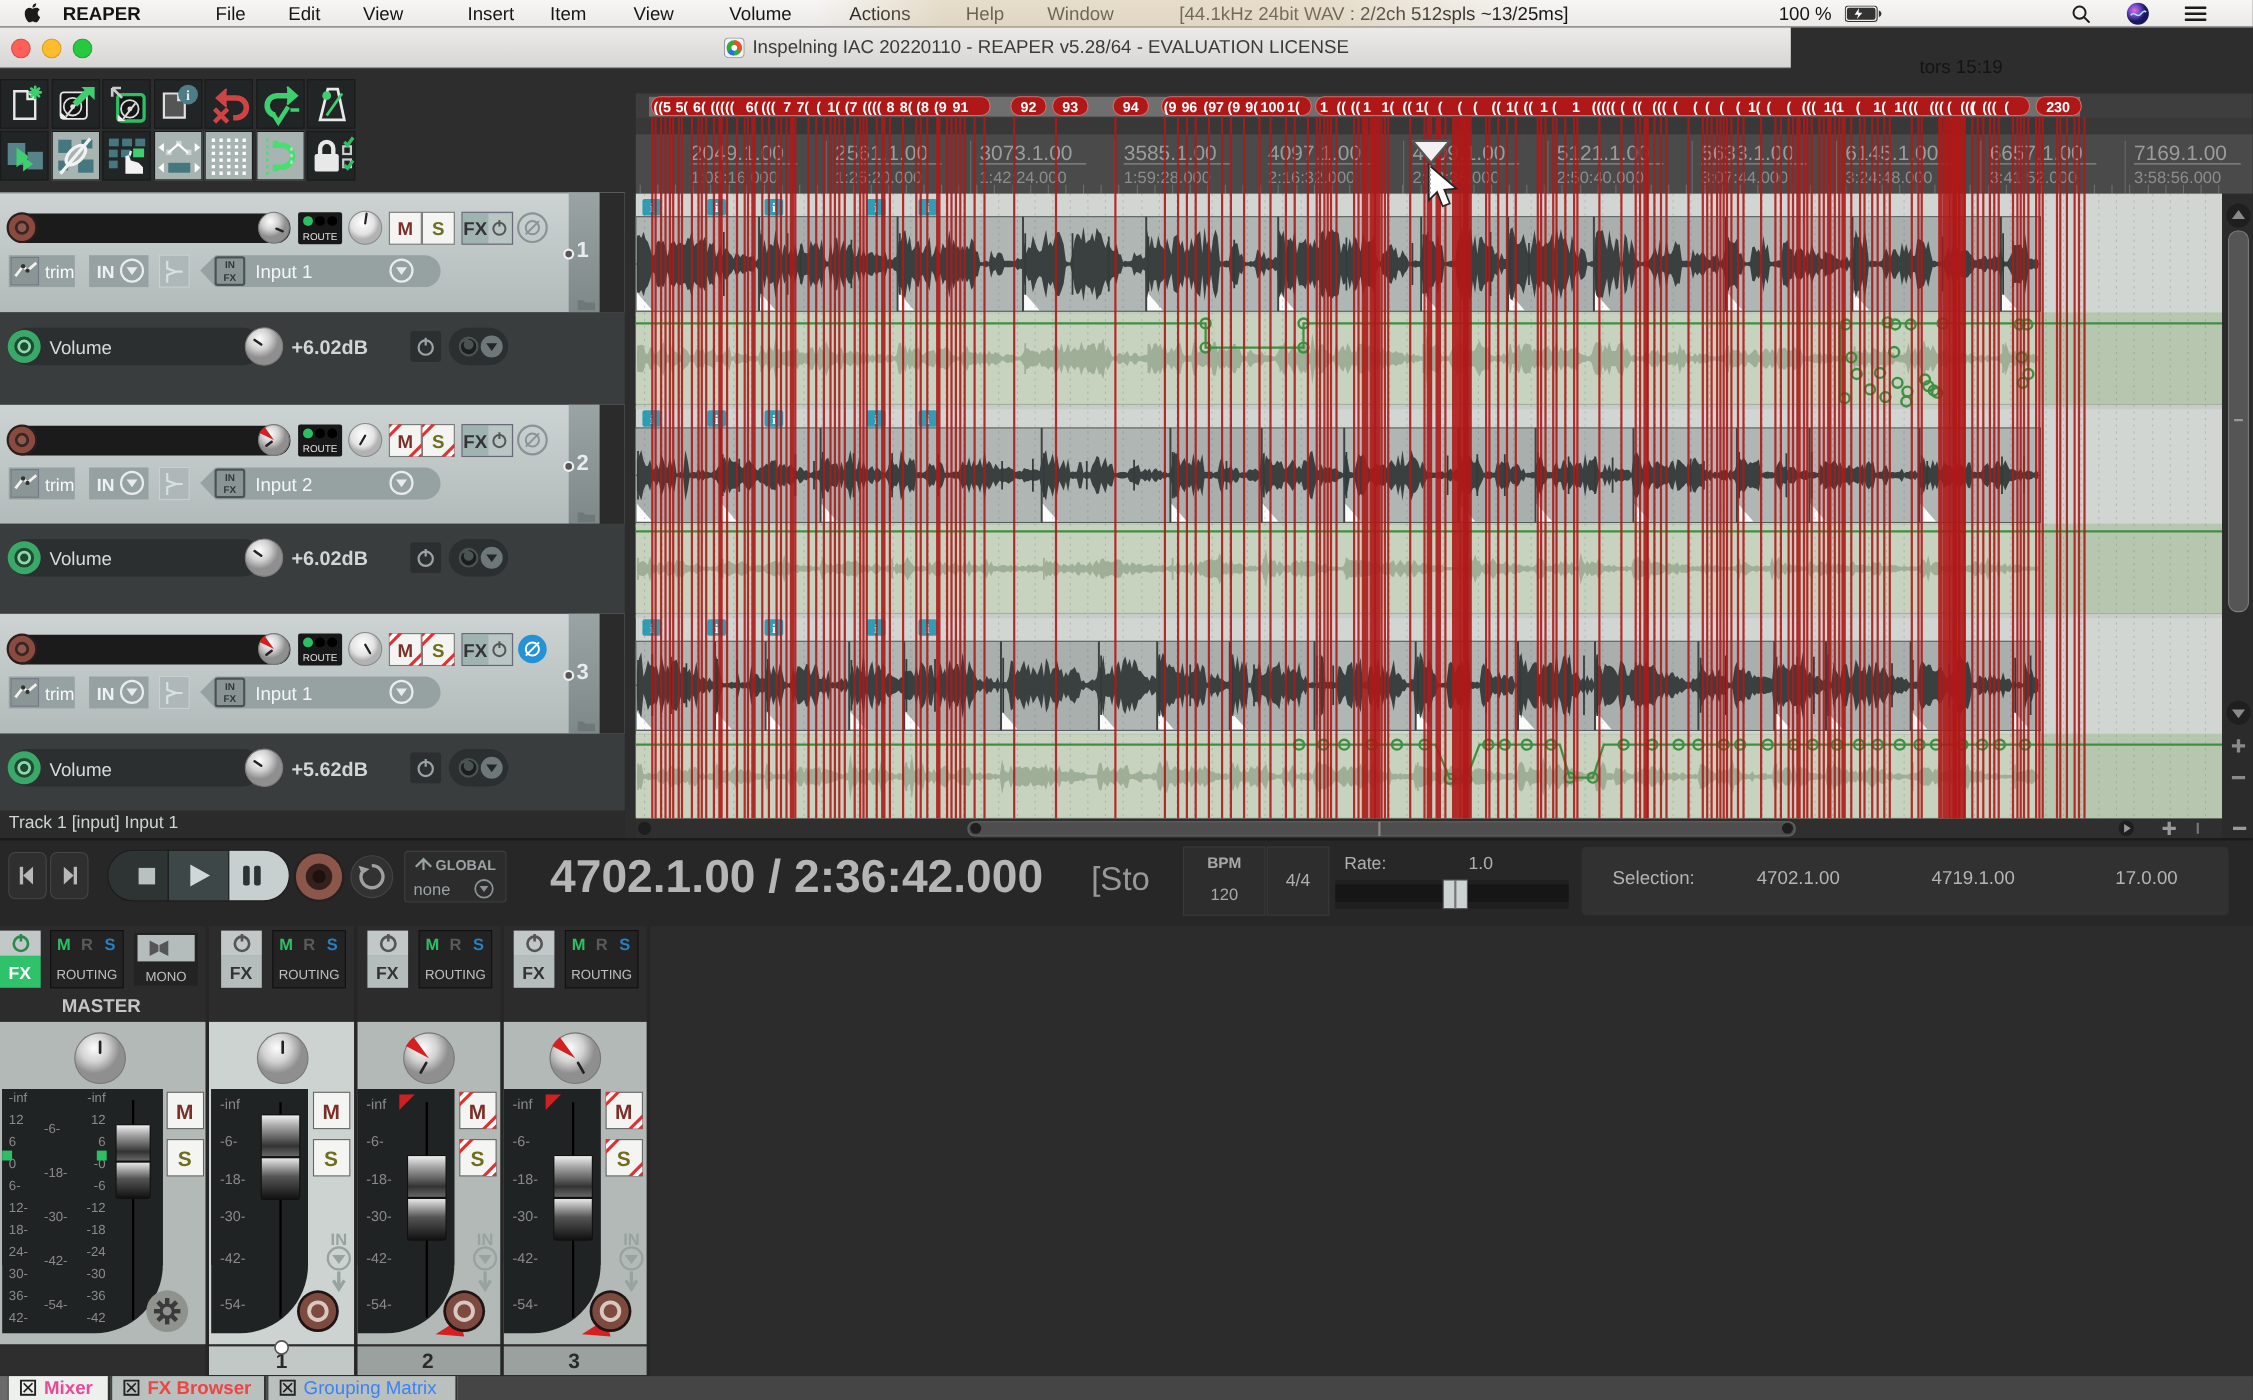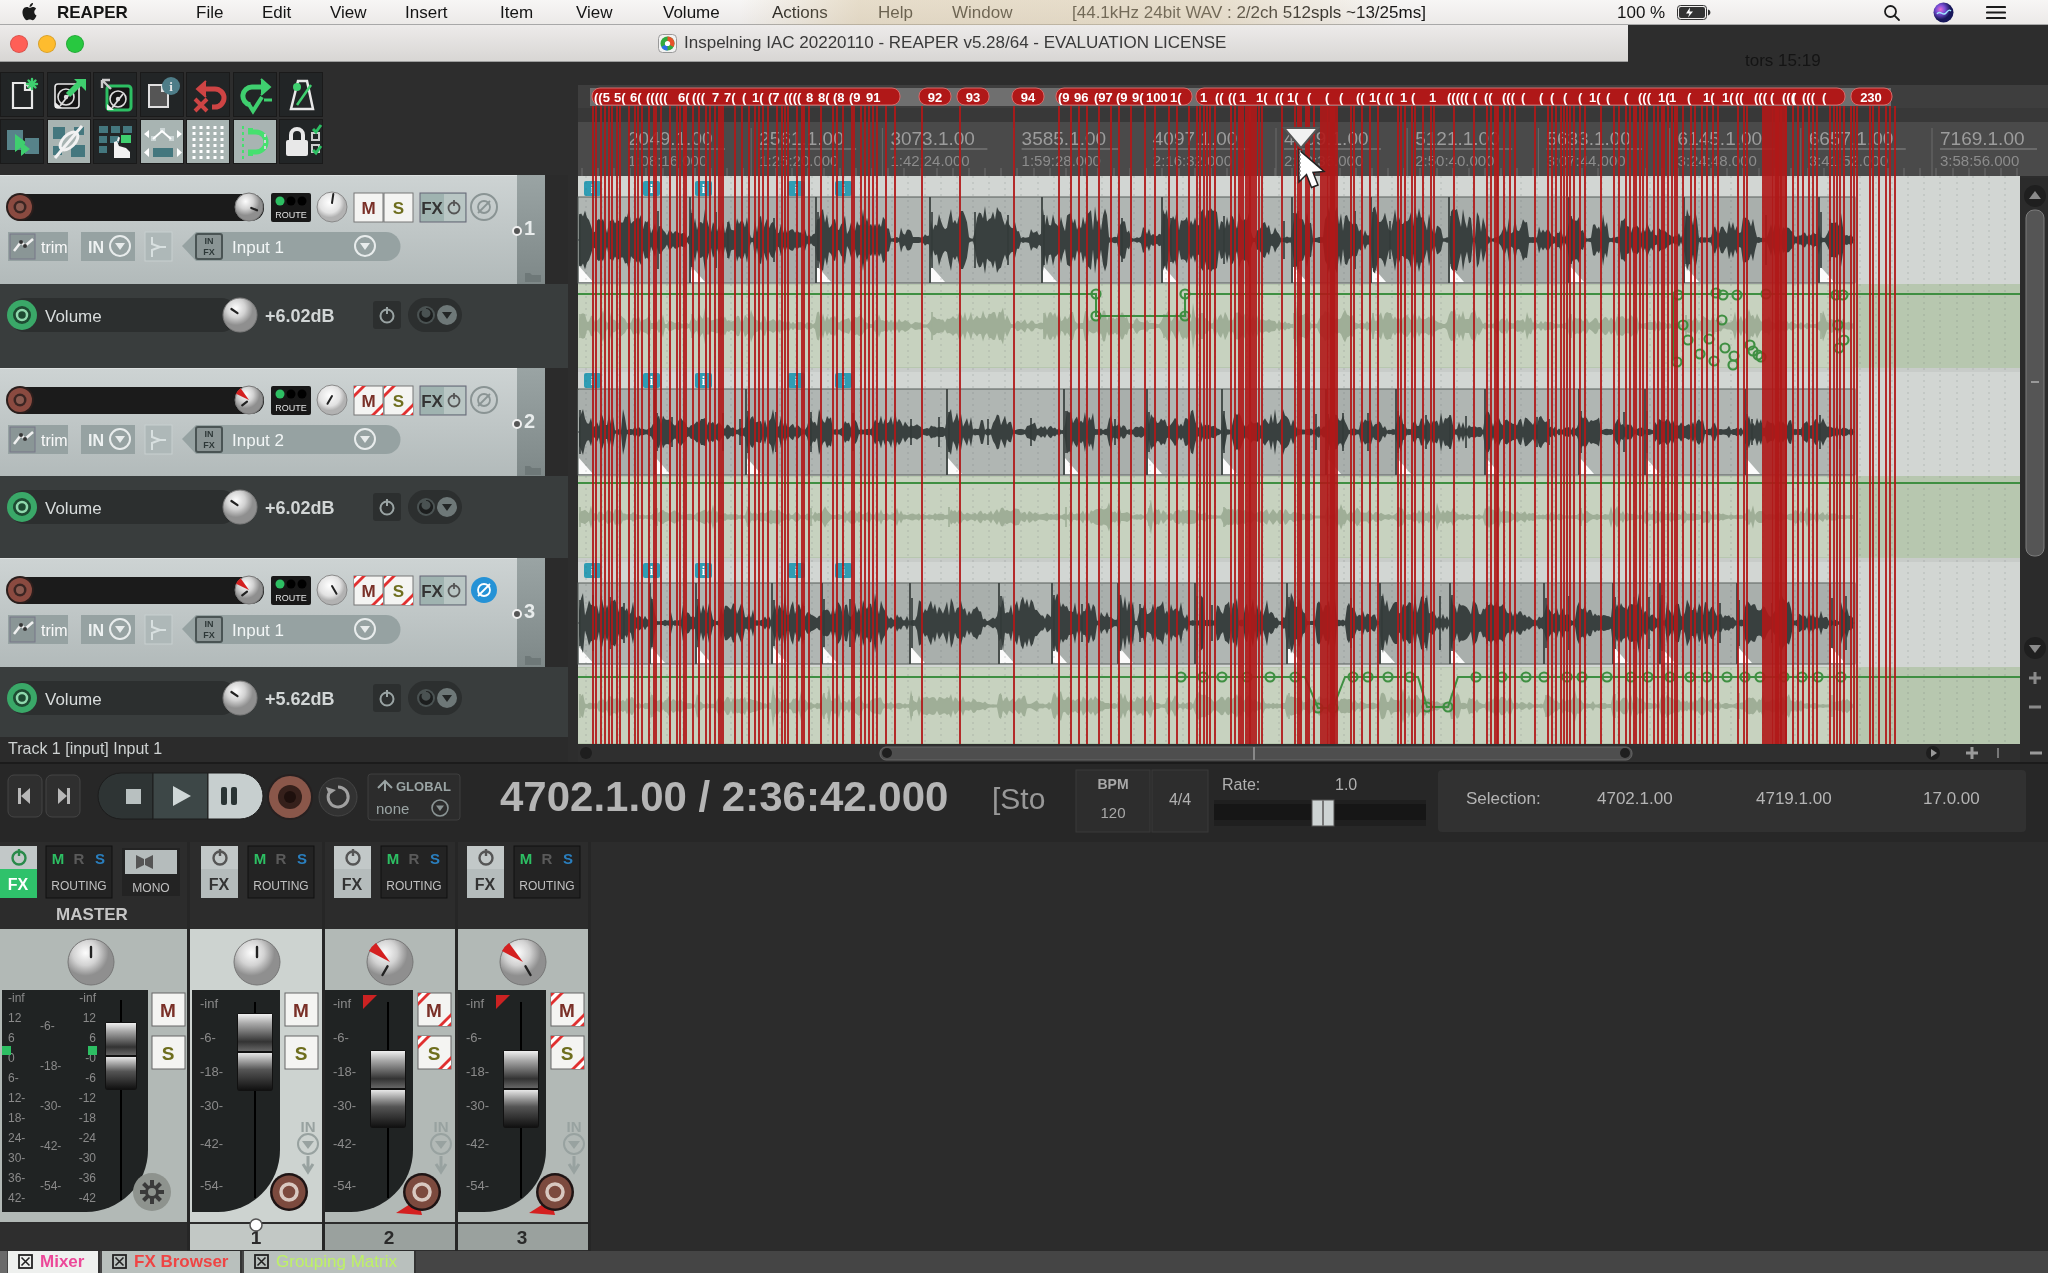--- a/index.html
+++ b/index.html
@@ -1317,30 +1317,30 @@
     <svg class="abs" style="left:112px;top:1254px" width="15" height="15" viewBox="0 0 15 15">
       <rect x="1" y="1" width="13" height="13" fill="none" stroke="#222" stroke-width="1.8"></rect>
       <path d="M3.5 3.5l8 8m0-8l-8 8" stroke="#222" stroke-width="1.6"></path>
     </svg>
     <div class="tx" style="left:134px;top:1252px;font-size:17px;font-weight:700;color:#ef4444;text-align:center;">FX Browser</div>
     <div class="abs" style="left:244px;top:1251px;width:172px;height:22px;background:#b9c0bd;border-right:2px solid #333;"></div>
     <svg class="abs" style="left:254px;top:1254px" width="15" height="15" viewBox="0 0 15 15">
       <rect x="1" y="1" width="13" height="13" fill="none" stroke="#222" stroke-width="1.8"></rect>
       <path d="M3.5 3.5l8 8m0-8l-8 8" stroke="#222" stroke-width="1.6"></path>
     </svg>
-    <div class="tx" style="left:276px;top:1252px;font-size:17px;font-weight:400;color:#bef264;">Grouping Matrix</div>
+    <div class="tx" style="left:276px;top:1252px;font-size:17px;font-weight:400;color:#3b82f6;">Grouping Matrix</div>
 <div class="abs" style="left:0;top:0;width:2048px;height:25px;background:linear-gradient(#f7f6f5,#eceae8);border-bottom:1px solid #a8a8a8;">
       <svg class="abs" style="left:22px;top:3px" width="17" height="19" viewBox="0 0 17 19">
         <path fill="#1b1b1b" d="M13.6 10.1c0-2.4 2-3.6 2.1-3.7-1.1-1.7-2.9-1.9-3.5-1.9-1.5-.2-2.9.9-3.7.9-.8 0-1.9-.9-3.2-.85-1.6 0-3.1 1-4 2.4-1.7 3-0.4 7.4 1.2 9.8.8 1.2 1.8 2.5 3 2.4 1.2 0 1.7-.8 3.1-.8 1.4 0 1.9.8 3.2.8 1.3 0 2.2-1.2 3-2.4.9-1.4 1.3-2.7 1.3-2.8-.1 0-2.5-1-2.5-3.85zM11.2 2.9c.7-.8 1.1-1.9 1-3-1 0-2.1.6-2.8 1.4-.6.7-1.2 1.9-1 3 1.1.1 2.2-.6 2.8-1.4z" transform="scale(0.9)"></path>
       </svg>
       <div class="tx" style="left:57px;top:3px;font-size:17px;font-weight:bold;color:#141414;">REAPER</div>
       <div class="tx" style="left:196px;top:3px;font-size:17px;font-weight:400;color:#141414;">File</div>
       <div class="tx" style="left:262px;top:3px;font-size:17px;font-weight:400;color:#141414;">Edit</div>
       <div class="tx" style="left:330px;top:3px;font-size:17px;font-weight:400;color:#141414;">View</div>
-      <div class="tx" style="left:405px;top:3px;font-size:17px;font-weight:400;color:#141414;">Insert</div>
+      <div class="tx" style="left:425px;top:3px;font-size:17px;font-weight:400;color:#141414;">Insert</div>
       <div class="tx" style="left:500px;top:3px;font-size:17px;font-weight:400;color:#141414;">Item</div>
       <div class="tx" style="left:576px;top:3px;font-size:17px;font-weight:400;color:#141414;">View</div>
       <div class="tx" style="left:663px;top:3px;font-size:17px;font-weight:400;color:#141414;">Volume</div>
       <div class="tx" style="left:772px;top:3px;font-size:17px;font-weight:400;color:#141414;">Actions</div>
       <div class="tx" style="left:878px;top:3px;font-size:17px;font-weight:400;color:#141414;">Help</div>
       <div class="tx" style="left:952px;top:3px;font-size:17px;font-weight:400;color:#141414;">Window</div>
       <div class="tx" style="left:1072px;top:3px;font-size:17px;font-weight:400;color:#141414;">[44.1kHz 24bit WAV : 2/2ch 512spls ~13/25ms]</div>
       <div class="tx" style="left:1617px;top:3px;font-size:17px;font-weight:400;color:#141414;">100 %</div>
       <svg class="abs" style="left:1677px;top:5px" width="34" height="15" viewBox="0 0 34 15">
         <rect x="0.5" y="0.5" width="29" height="14" rx="3" fill="none" stroke="#333" stroke-width="1"></rect>

